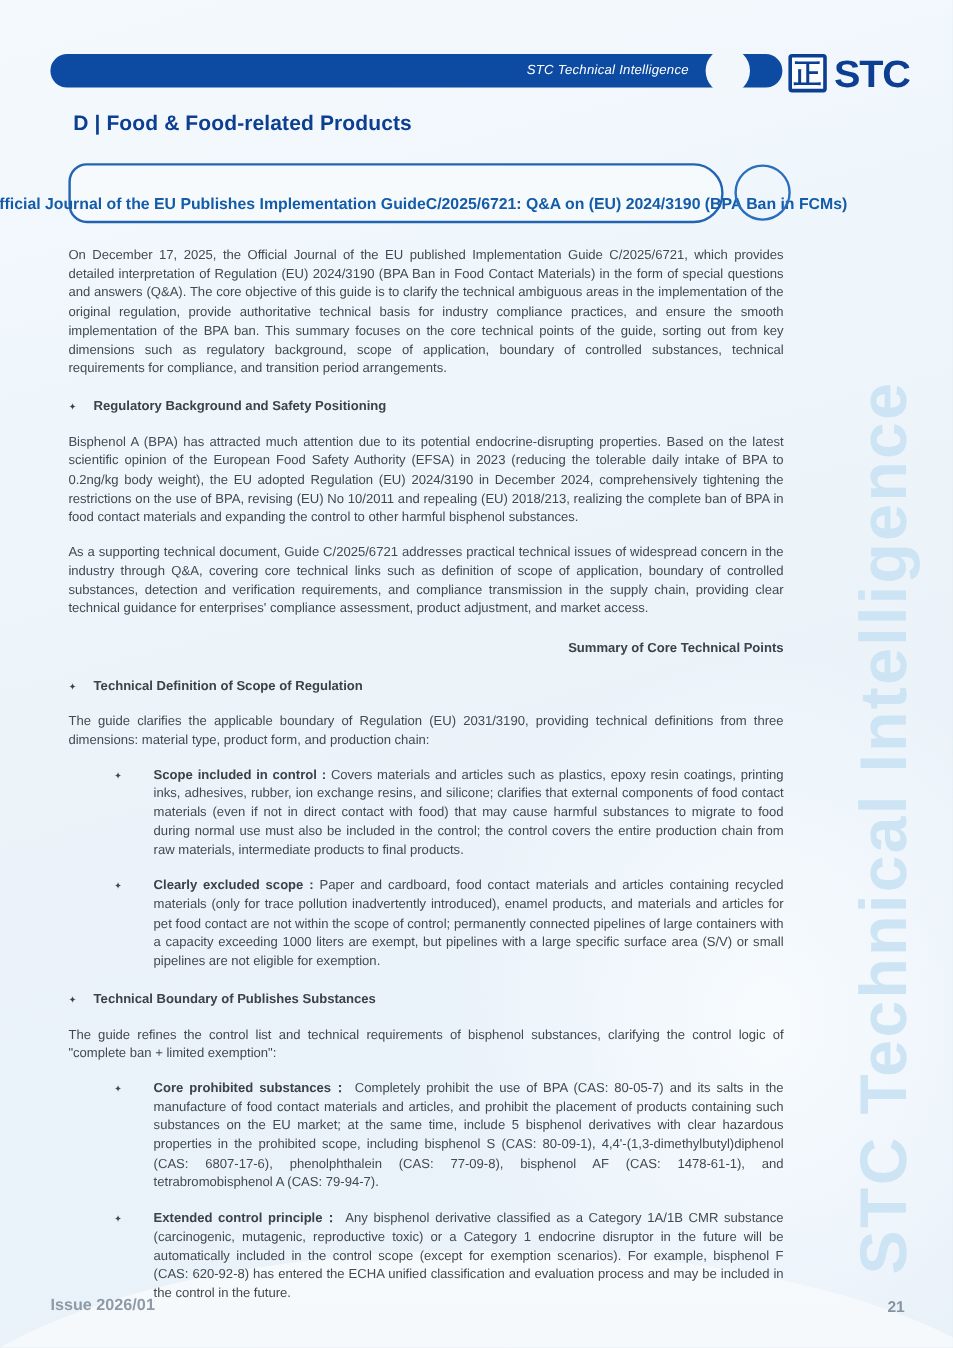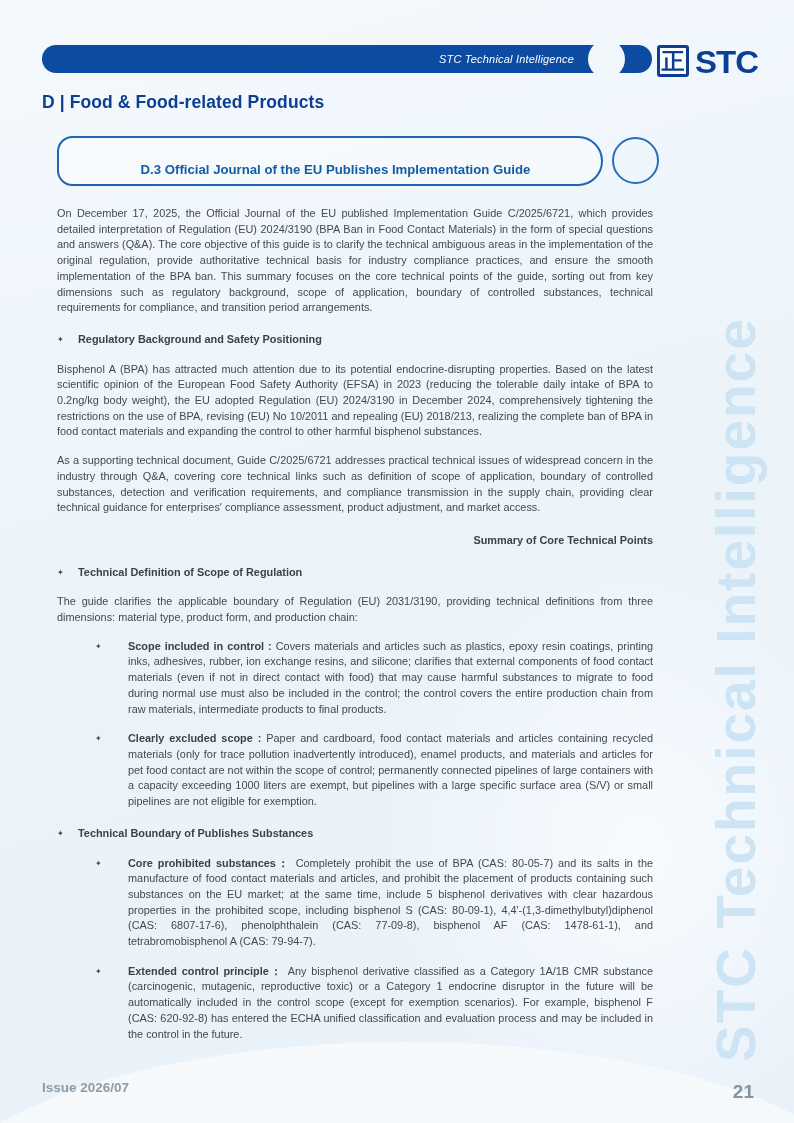--- a/index.html
+++ b/index.html
@@ -49,21 +49,21 @@
     background:#fbfdfe;border-radius:3px;
     display:flex;align-items:center;justify-content:center;
     color:var(--navy,#12418e);font-weight:bold;font-size:23px;line-height:1;
   }
   .logo-text{
     color:var(--navy,#12418e);font-weight:800;font-size:33px;
     letter-spacing:-1px;transform:scaleY(.96);line-height:1;
   }
   
   .page-title{
-    position:absolute;left:42px;top:92px;
+    position:absolute;left:61px;top:92px;
     font-size:17.5px;font-weight:bold;color:var(--navy,#0c3e91);
     letter-spacing:.1px;
   }
   .d3-box{
     position:absolute;left:57px;top:136px;width:546px;height:50px;
     box-sizing:border-box;
     border:2.5px solid #2264b1;
     border-radius:16px 26px 26px 16px;
     padding:23px 14px 5px 25px;
     display:flex;flex-direction:row;justify-content:center;
@@ -100,21 +100,21 @@
   .sub .marker{flex:none;width:33px;font-size:8px;padding-top:2px;}
   .sub .txt{flex:1;}
   .lead{font-weight:bold;color:#3b4248;}
   
   .footer-issue{
     position:absolute;left:42px;top:1080px;
     font-size:13.5px;font-weight:bold;color:#8e9ba7;
   }
   .footer-page{
     position:absolute;right:40px;top:1081px;
-    font-size:19px;font-weight:bold;color:#8694a0;
+    font-size:13px;font-weight:bold;color:#8694a0;
   }
 </style>
 </head>
 <body>
 
 <div class="page">
 
   <div class="bg-glow"></div>
   <div class="bg-ellipse"></div>
 
@@ -127,20 +127,21 @@
 
   <div class="logo">
     <span class="logo-seal">正</span>
     <span class="logo-text">STC</span>
   </div>
 
   <div class="page-title">D | Food &amp; Food-related Products</div>
 
   <div class="d3-box">
     <div class="d3-line">D.3 Official Journal of the EU Publishes Implementation Guide</div>
+    <div class="d3-line">C/2025/6721: Q&amp;A on (EU) 2024/3190 (BPA Ban in FCMs)</div>
   </div>
   <div class="d3-circle"></div>
 
   <div class="body-col">
 
     <p class="para">On December 17, 2025, the Official Journal of the EU published Implementation Guide C/2025/6721, which provides detailed interpretation of Regulation (EU) 2024/3190 (BPA Ban in Food Contact Materials) in the form of special questions and answers (Q&amp;A). The core objective of this guide is to clarify the technical ambiguous areas in the implementation of the original regulation, provide authoritative technical basis for industry compliance practices, and ensure the smooth implementation of the BPA ban. This summary focuses on the core technical points of the guide, sorting out from key dimensions such as regulatory background, scope of application, boundary of controlled substances, technical requirements for compliance, and transition period arrangements.</p>
 
     <div class="h-bullet">
       <span class="marker">✦</span>
       <span>Regulatory Background and Safety Positioning</span>
@@ -167,29 +168,30 @@
     <div class="sub">
       <span class="marker">✦</span>
       <span class="txt"><span class="lead">Clearly excluded scope : </span><span>Paper and cardboard, food contact materials and articles containing recycled materials (only for trace pollution inadvertently introduced), enamel products, and materials and articles for pet food contact are not within the scope of control; permanently connected pipelines of large containers with a capacity exceeding 1000 liters are exempt, but pipelines with a large specific surface area (S/V) or small pipelines are not eligible for exemption.</span></span>
     </div>
 
     <div class="h-bullet">
       <span class="marker">✦</span>
       <span>Technical Boundary of Publishes Substances</span>
     </div>
 
+    <p class="para">The guide refines the control list and technical requirements of bisphenol substances, clarifying the control logic of "complete ban + limited exemption":</p>
 
     <div class="sub">
       <span class="marker">✦</span>
       <span class="txt"><span class="lead">Core prohibited substances： </span><span>Completely prohibit the use of BPA (CAS: 80-05-7) and its salts in the manufacture of food contact materials and articles, and prohibit the placement of products containing such substances on the EU market; at the same time, include 5 bisphenol derivatives with clear hazardous properties in the prohibited scope, including bisphenol S (CAS: 80-09-1), 4,4'-(1,3-dimethylbutyl)diphenol (CAS: 6807-17-6), phenolphthalein (CAS: 77-09-8), bisphenol AF (CAS: 1478-61-1), and tetrabromobisphenol A (CAS: 79-94-7).</span></span>
     </div>
 
     <div class="sub">
       <span class="marker">✦</span>
       <span class="txt"><span class="lead">Extended control principle： </span><span>Any bisphenol derivative classified as a Category 1A/1B CMR substance (carcinogenic, mutagenic, reproductive toxic) or a Category 1 endocrine disruptor in the future will be automatically included in the control scope (except for exemption scenarios). For example, bisphenol F (CAS: 620-92-8) has entered the ECHA unified classification and evaluation process and may be included in the control in the future.</span></span>
     </div>
 
   </div>
 
-  <div class="footer-issue">Issue 2026/07</div>
+  <div class="footer-issue">Issue 2026/01</div>
   <div class="footer-page">21</div>
 
 </div>
 
 </body></html>

